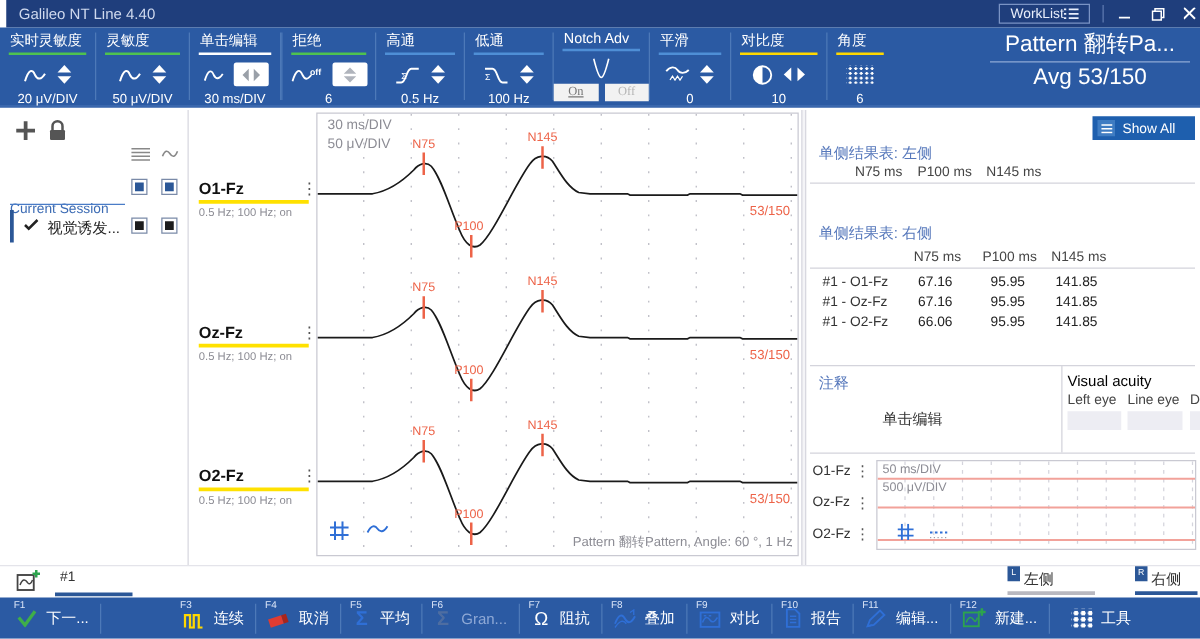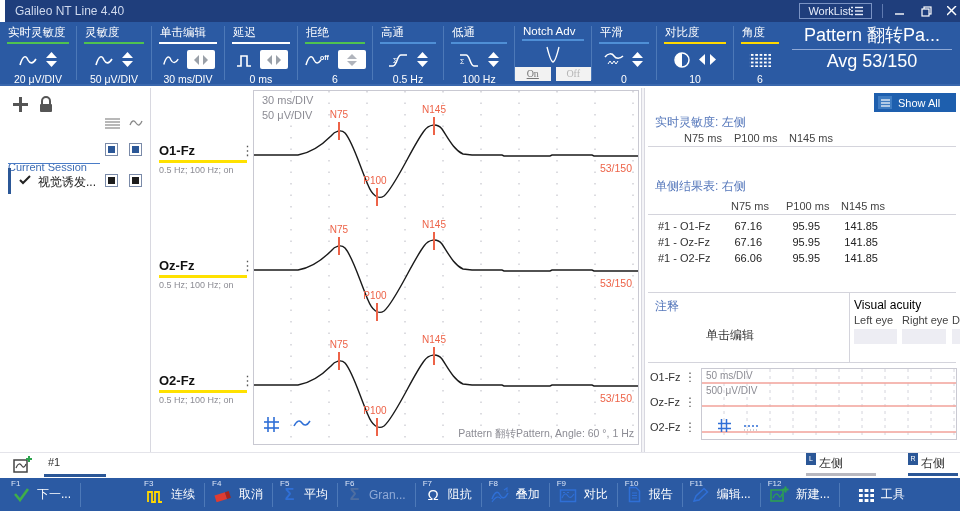--- a/index.html
+++ b/index.html
@@ -206,38 +206,20 @@
           <svg width="18" height="12" viewBox="0 0 18 12">
             <path d="M7,1 L2,6 L7,11 Z" fill="#9aa0a8"></path>
             <path d="M11,1 L16,6 L11,11 Z" fill="#9aa0a8"></path>
           </svg>
         </span>
     </div>
     <div class="tg-val">30 ms/DIV</div>
   </div>
   <div class="tg-sep"></div>
 
-  <div class="tg" style="width:72px">
-    <div class="tg-label">延迟</div>
-    <div class="tg-ul ul-white"></div>
-    <div class="tg-icons">
-      <span>
-          <svg width="18" height="16" viewBox="0 0 18 16" fill="none" stroke="#fff" stroke-width="1.6">
-            <path d="M2,14 H6 V4 H12 V14 H16"></path>
-          </svg>
-        </span>
-      <span class="spinbox">
-          <svg width="18" height="12" viewBox="0 0 18 12">
-            <path d="M7,1 L2,6 L7,11 Z" fill="#9aa0a8"></path>
-            <path d="M11,1 L16,6 L11,11 Z" fill="#9aa0a8"></path>
-          </svg>
-        </span>
-    </div>
-    <div class="tg-val">0 ms</div>
-  </div>
   <div class="tg-sep"></div>
 
   <div class="tg" style="width:74px">
     <div class="tg-label">拒绝</div>
     <div class="tg-ul ul-green"></div>
     <div class="tg-icons">
       <span>
           <svg width="26" height="16" viewBox="0 0 26 16" fill="none" stroke="#fff" stroke-width="1.5">
             <path d="M1,13 C4,3 7,3 9,8 C11,12 13,12 16,8"></path>
             <text x="15" y="8" font-size="7" font-weight="bold" fill="#fff" stroke="none">off</text>
@@ -508,21 +490,21 @@
       <span class="ic">
           <svg width="9" height="8" viewBox="0 0 9 8" stroke="#fff" stroke-width="1.2">
             <line x1="0" y1="1" x2="9" y2="1"></line>
             <line x1="0" y1="4" x2="9" y2="4"></line>
             <line x1="0" y1="7" x2="9" y2="7"></line>
           </svg>
         </span>
       <span>Show All</span>
     </div>
 
-    <div class="rp-title" style="top:26px">实时灵敏度: 左侧</div>
+    <div class="rp-title" style="top:26px">单侧结果表: 左侧</div>
     <div class="rp-head" style="left:38px; top:44px">N75 ms</div>
     <div class="rp-head" style="left:88px; top:44px">P100 ms</div>
     <div class="rp-head" style="left:143px; top:44px">N145 ms</div>
     <div class="hline" style="top:58px"></div>
 
     <div class="rp-title" style="top:90px">单侧结果表: 右侧</div>
     <div class="rp-head" style="left:85px; top:112px">N75 ms</div>
     <div class="rp-head" style="left:140px; top:112px">P100 ms</div>
     <div class="rp-head" style="left:195px; top:112px">N145 ms</div>
     <div class="hline" style="top:126px"></div>
@@ -547,21 +529,21 @@
     </div>
 
     <div class="hline" style="top:204px"></div>
     <div class="vline" style="left:203px; top:204px; height:70px"></div>
 
     <div class="rp-title" style="top:210px">注释</div>
     <div class="anno-hint" style="top:239px">单击编辑</div>
 
     <div class="rp-title" style="left:208px; top:210px; color:#000000">Visual acuity</div>
     <div class="va-col" style="left:208px; top:226px">Left eye</div>
-    <div class="va-col" style="left:256px; top:226px">Right eye</div>
+    <div class="va-col" style="left:256px; top:226px">Line eye</div>
     <div class="va-col" style="left:306px; top:226px">Di</div>
     <div class="va-box" style="left:208px; top:241px; width:43px"></div>
     <div class="va-box" style="left:256px; top:241px; width:44px"></div>
     <div class="va-box" style="left:306px; top:241px; width:8px"></div>
 
     <div class="hline" style="top:274px"></div>
 
     <div class="mini-lab" style="left:4px; top:283px">O1-Fz</div>
     <div class="mini-dots" style="left:38px; top:282px">⋮</div>
     <div class="mini-lab" style="left:4px; top:308px">Oz-Fz</div>

